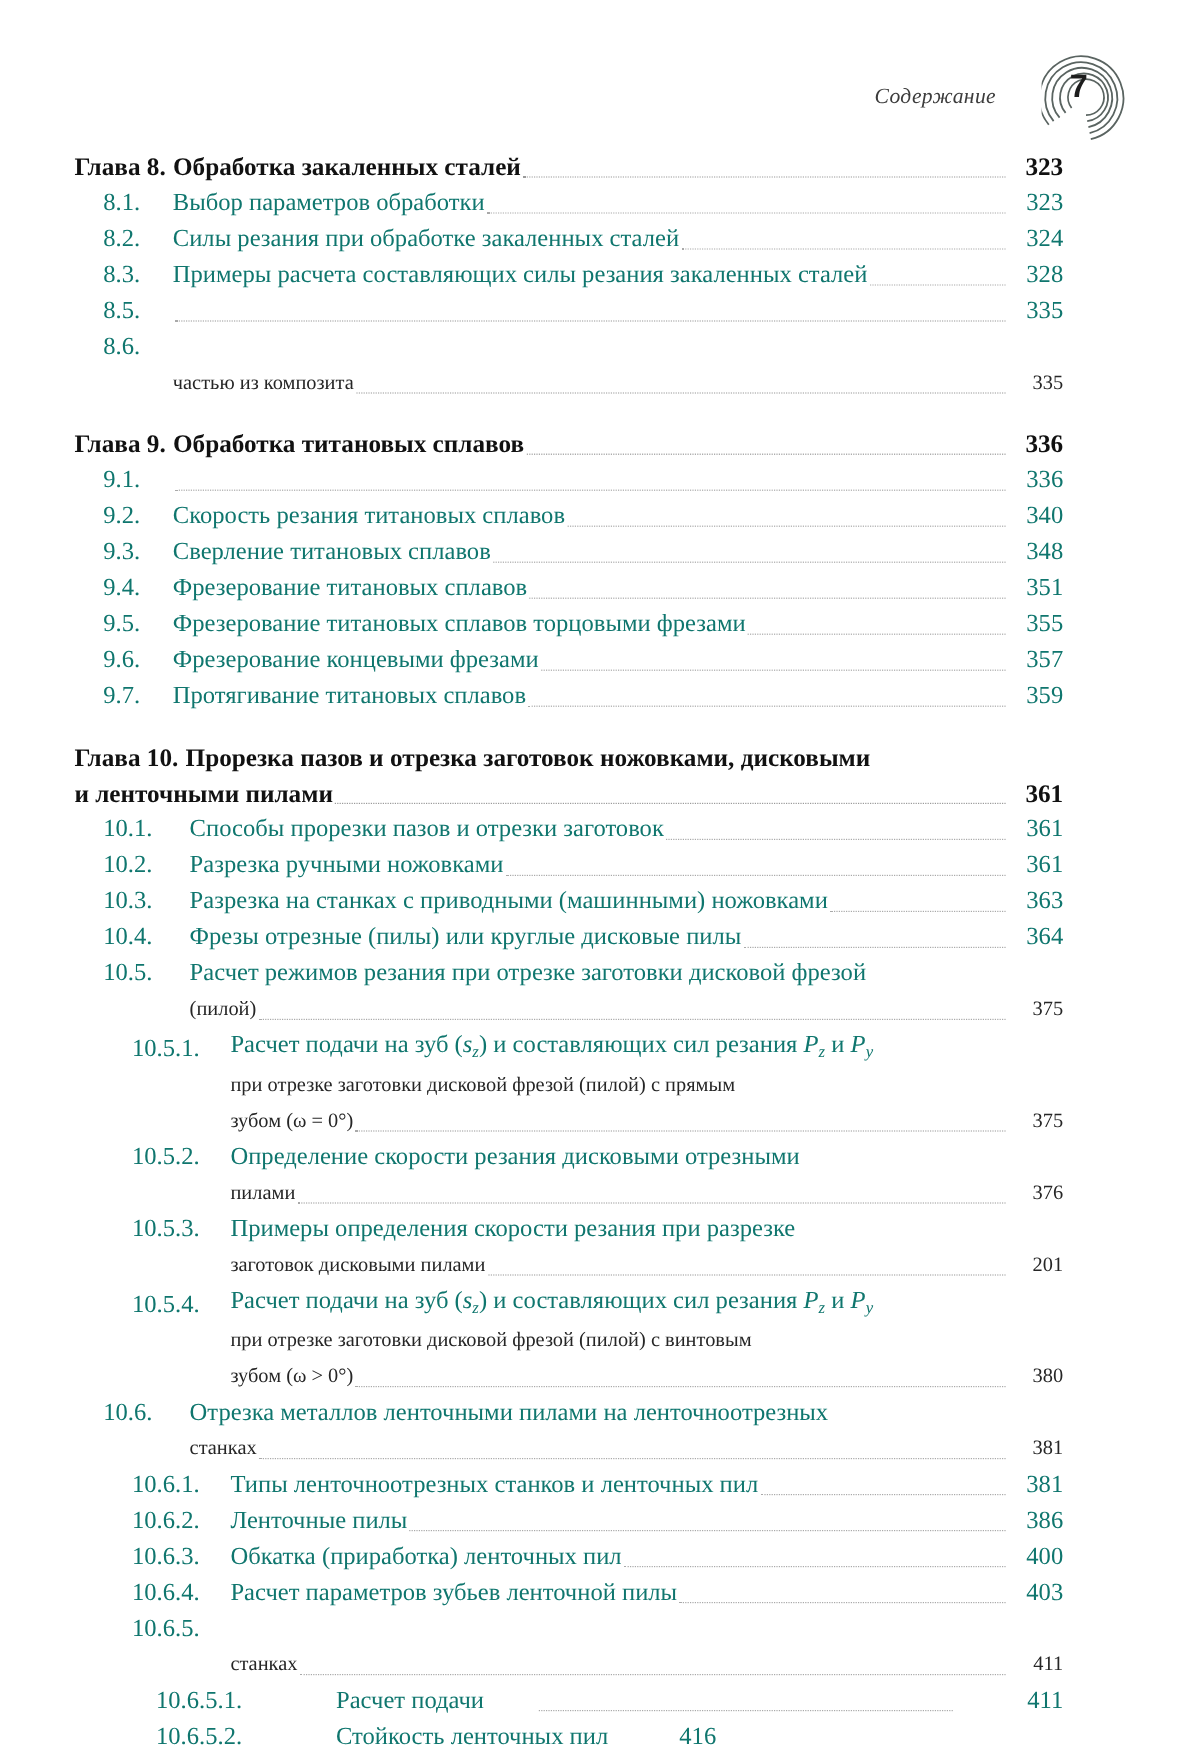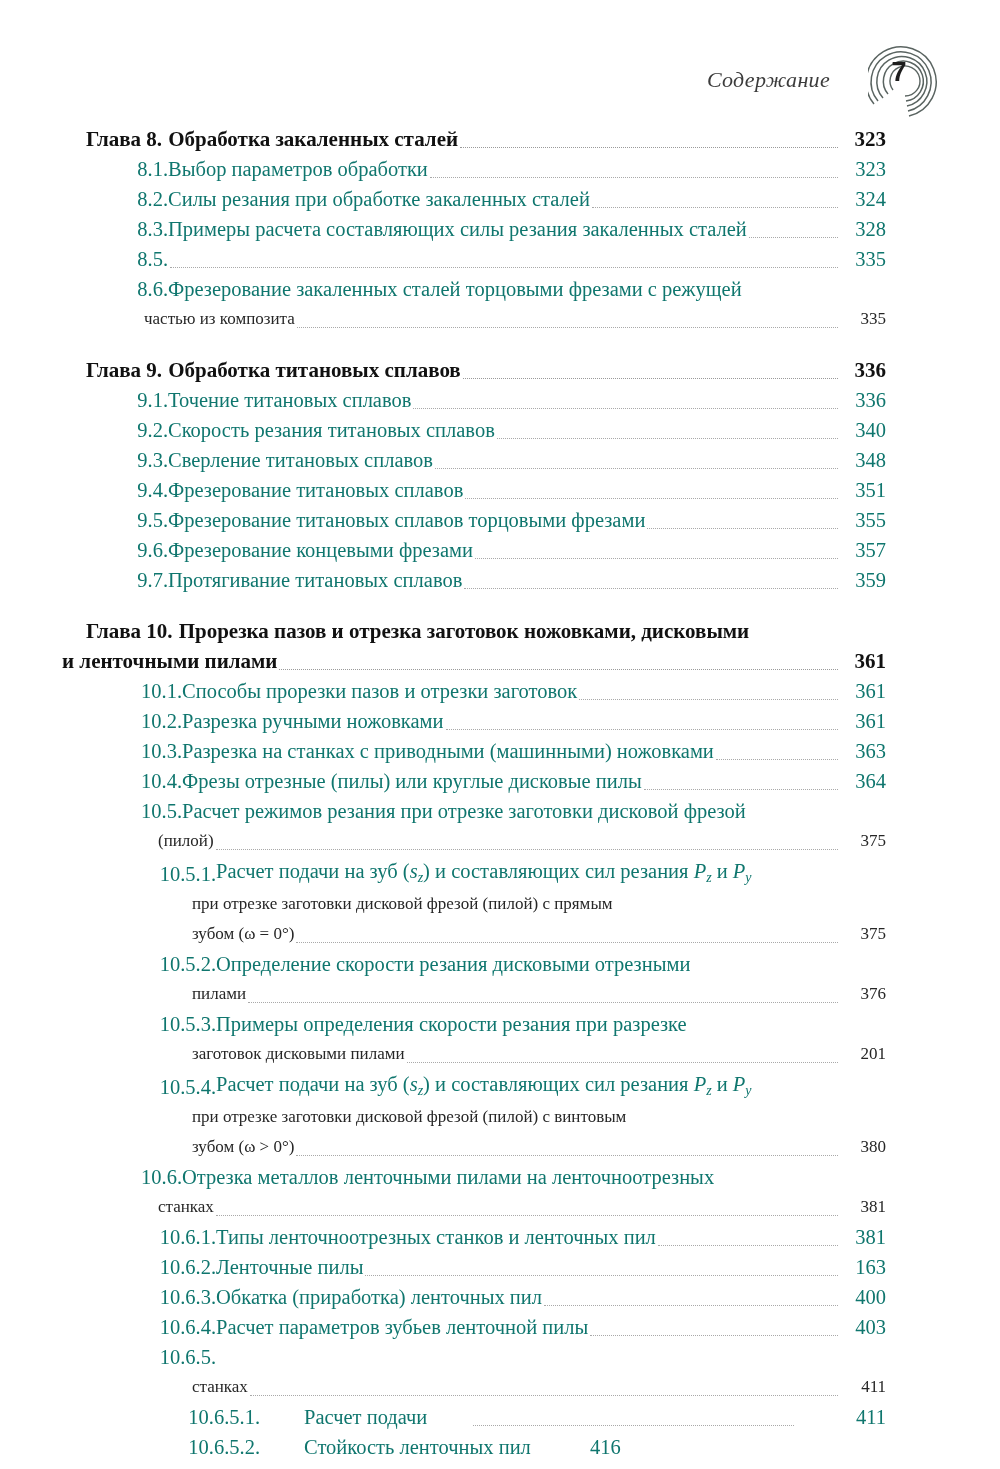--- a/index.html
+++ b/index.html
@@ -20,21 +20,21 @@
   .running-head {
     position: absolute;
     top: 48px;
     right: 40px;
     display: flex;
     align-items: center;
     height: 64px;
   }
   .running-head-title {
     font-style: italic;
-    font-size: 22px;
+    font-size: 18px;
     color: #3c3c3c;
     letter-spacing: 0.3px;
     margin-right: 38px;
     white-space: nowrap;
   }
   .folio-wrap {
     position: relative;
     width: 92px;
     height: 74px;
   }
@@ -71,23 +71,22 @@
     display: flex;
     align-items: flex-end;
     font-size: 20.5px;
     line-height: 30px;
     color: #0f766e;
   }
   .entry + .entry { margin-top: 0px; }
 
   .num {
     flex: 0 0 auto;
-    text-align: right;
+    text-align: left;
     white-space: nowrap;
-    margin-left: 24px;
   }
   .label {
     flex: 0 1 auto;
     white-space: nowrap;
   }
   .leader {
     flex: 1 1 auto;
     min-width: 8px;
     border-bottom: 1px dotted #a9a9a9;
     margin: 0 2px 6px 2px;
@@ -192,40 +191,38 @@
         <span class="leader"></span>
         <span class="page">328</span>
       </div>
       <div class="entry lv2">
         <span class="num">8.5.</span>
         <span class="leader"></span>
         <span class="page">335</span>
       </div>
       <div class="entry lv2">
         <span class="num">8.6.</span>
-        <span class="label">Фрезерование закаленных сталей торцовыми фрезами с режущей</span>
       </div>
       <div class="cont lv2">
         <span class="cont-pad"></span>
         <span class="label">частью из композита</span>
         <span class="leader"></span>
         <span class="page">335</span>
       </div>
     </div>
     <div class="gap-chapter"></div>
     <div class="group">
       <div class="entry lv-chapter">
         <span class="num">Глава 9.</span>
         <span class="label">Обработка титановых сплавов</span>
         <span class="leader"></span>
         <span class="page">336</span>
       </div>
       <div class="entry lv2">
         <span class="num">9.1.</span>
-        <span class="label">Точение титановых сплавов</span>
         <span class="leader"></span>
         <span class="page">336</span>
       </div>
       <div class="entry lv2">
         <span class="num">9.2.</span>
         <span class="label">Скорость резания титановых сплавов</span>
         <span class="leader"></span>
         <span class="page">340</span>
       </div>
       <div class="entry lv2">
@@ -365,21 +362,21 @@
       <div class="entry lv3">
         <span class="num">10.6.1.</span>
         <span class="label">Типы ленточноотрезных станков и ленточных пил</span>
         <span class="leader"></span>
         <span class="page">381</span>
       </div>
       <div class="entry lv3">
         <span class="num">10.6.2.</span>
         <span class="label">Ленточные пилы</span>
         <span class="leader"></span>
-        <span class="page">163</span>
+        <span class="page">386</span>
       </div>
       <div class="entry lv3">
         <span class="num">10.6.3.</span>
         <span class="label">Обкатка (приработка) ленточных пил</span>
         <span class="leader"></span>
         <span class="page">400</span>
       </div>
       <div class="entry lv3">
         <span class="num">10.6.4.</span>
         <span class="label">Расчет параметров зубьев ленточной пилы</span>

